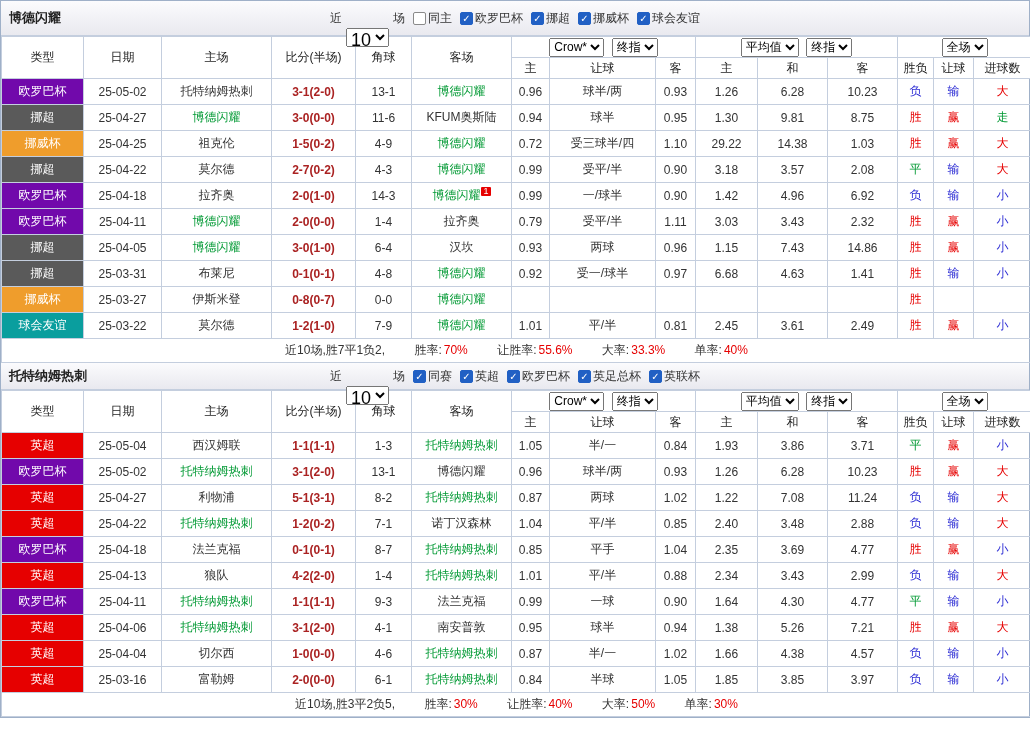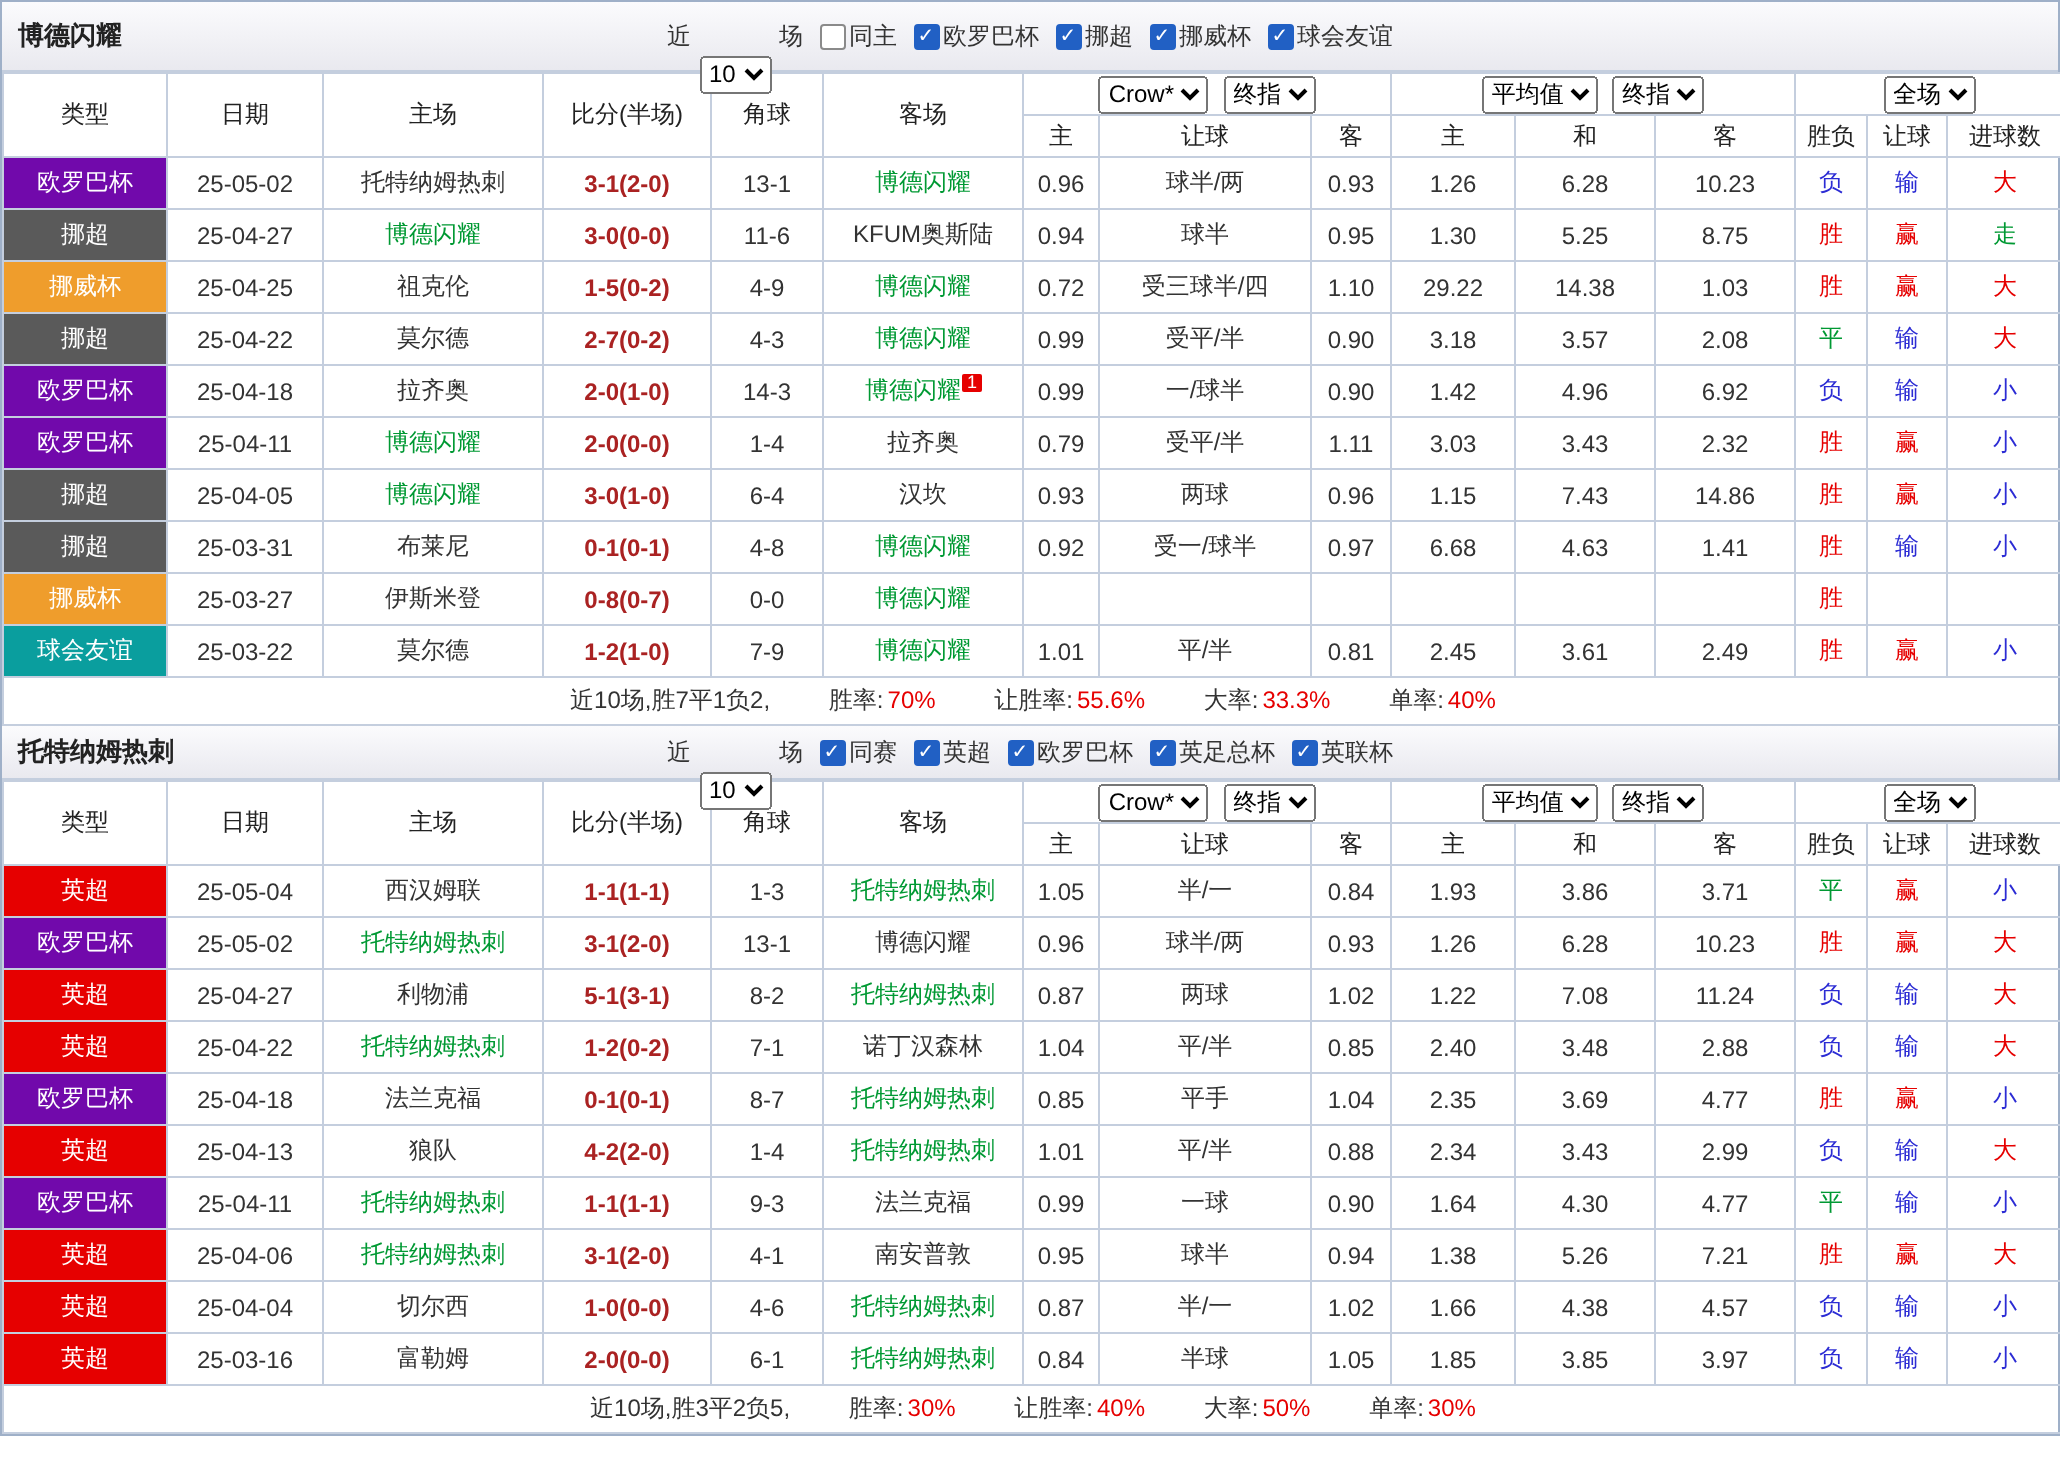--- a/index.html
+++ b/index.html
@@ -40,21 +40,21 @@
     background: linear-gradient(#fbfbfd, #e9e9ef);
     border-bottom: 1px solid #c4cede;
   }
   .section-header.first { height: 35px; }
   .team-title { font-weight: bold; font-size: 13px; color: #222; padding-left: 8px; position: relative; z-index: 2; }
   .filters {
     position: absolute; left: 0; right: 0;
     display: flex; align-items: center; justify-content: center; gap: 4px;
     z-index: 1;
   }
-  .filters select { font-size: 12px; height: 19px; margin-top: 38px; }
+  .filters select { font-size: 18px; height: 19px; margin-top: 38px; }
   .cb-label { display: inline-flex; align-items: center; gap: 2px; cursor: pointer; margin-left: 4px; }
   .checkbox {
     width: 13px; height: 13px; border: 1px solid #8a8a8a; background: #fff;
     display: inline-flex; align-items: center; justify-content: center;
     font-size: 10px; color: #fff; border-radius: 2px;
   }
   .checkbox.checked { background: #2160c4; border-color: #2160c4; }
   .checkbox.checked::after { content: "✓"; }
 
   
@@ -187,21 +187,21 @@
           <td class="league-cell" style="background-color: rgb(90, 90, 90);">挪超</td>
           <td class="date-cell">25-04-27</td>
           <td class="team-cell"><span class="team focus">博德闪耀</span></td>
           <td class="score-cell">3-0(0-0)</td>
           <td class="corner-cell">11-6</td>
           <td class="team-cell"><span class="team">KFUM奥斯陆</span></td>
           <td class="odds-cell">0.94</td>
           <td class="odds-cell">球半</td>
           <td class="odds-cell">0.95</td>
           <td class="odds-cell">1.30</td>
-          <td class="odds-cell">5.25</td>
+          <td class="odds-cell">9.81</td>
           <td class="odds-cell">8.75</td>
           <td class="result-cell" style="color: rgb(230, 0, 0);">胜</td>
           <td class="result-cell" style="color: rgb(230, 0, 0);">赢</td>
           <td class="result-cell" style="color: rgb(0, 153, 51);">走</td>
         </tr>
         <tr>
           <td class="league-cell" style="background-color: rgb(239, 157, 44);">挪威杯</td>
           <td class="date-cell">25-04-25</td>
           <td class="team-cell"><span class="team">祖克伦</span></td>
           <td class="score-cell">1-5(0-2)</td>

